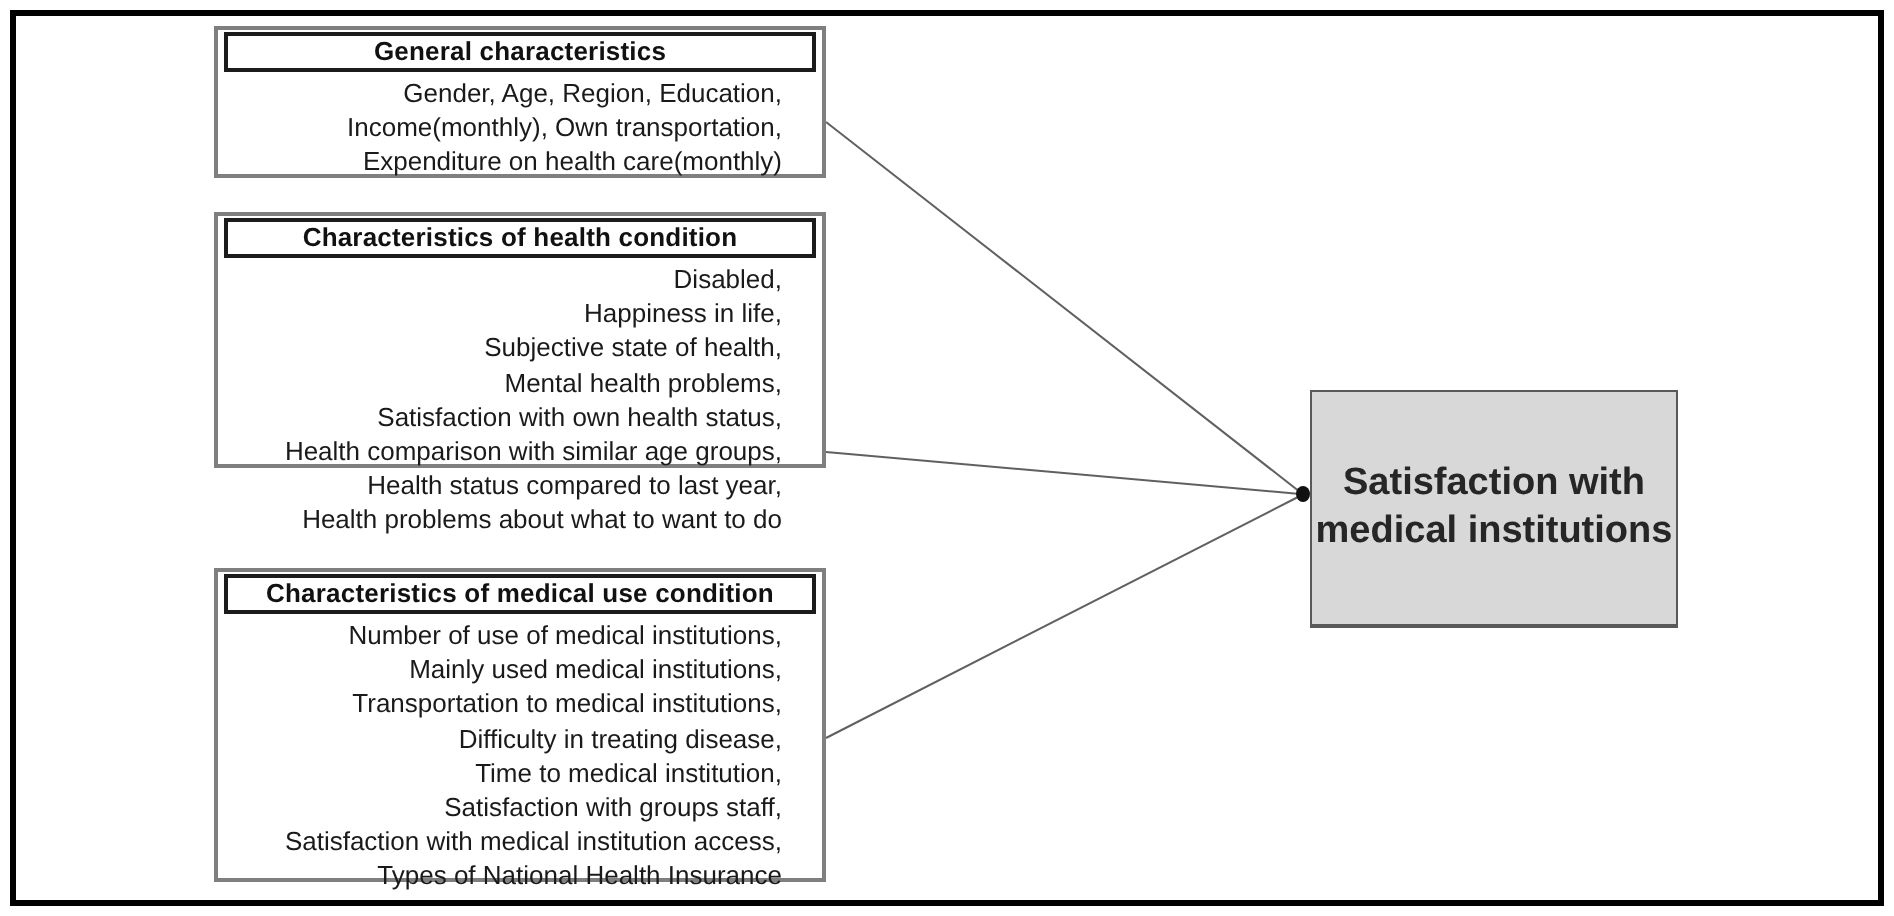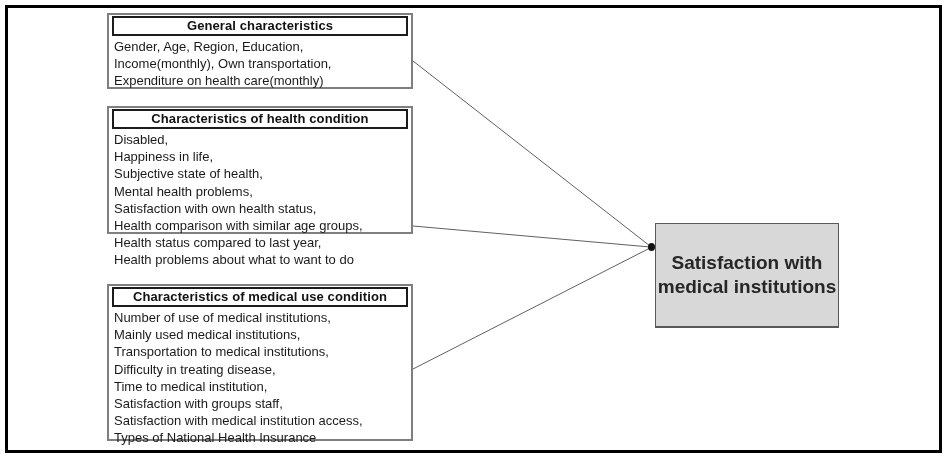--- a/index.html
+++ b/index.html
@@ -34,38 +34,38 @@
 
   .panel-header{
     margin:1px 3px 0 3px;
     border:2px solid var(--header-border);
     font-size:13px;font-weight:bold;text-align:center;
     line-height:14px;padding:1px 17px;
     color:#111;
     letter-spacing:0.1px;
   }
   .panel-body{
-    padding:2px 0 0 5px;
+    padding:2px 20px 0 5px;
     font-size:13px;
     line-height:17.2px;
     white-space:nowrap;
+    text-align:right;
   }
   .panel-body .body-line{display:block;}
 
   .outcome-box{
-    position:absolute;left:655px;top:195px;width:184px;height:105px;
+    position:absolute;left:655px;top:195px;width:184px;height:119px;
     background:var(--outcome-fill);
     border:1px solid var(--outcome-border);
     border-bottom-width:2px;
     display:flex;align-items:center;justify-content:center;
     text-align:center;
     font-size:19px;font-weight:bold;line-height:24px;
     color:#262626;
     white-space:pre-line;
-    margin-top:28px;
   }
 </style>
 </head>
 <body>
 
 <div class="figure-frame"></div>
 
 <svg class="connector-layer" viewBox="0 0 947 458" xmlns="http://www.w3.org/2000/svg">
   <line x1="413" y1="61" x2="650" y2="246" stroke="var(--connector)" stroke-width="1"></line>
   <line x1="413" y1="226" x2="650" y2="247" stroke="var(--connector)" stroke-width="1"></line>

